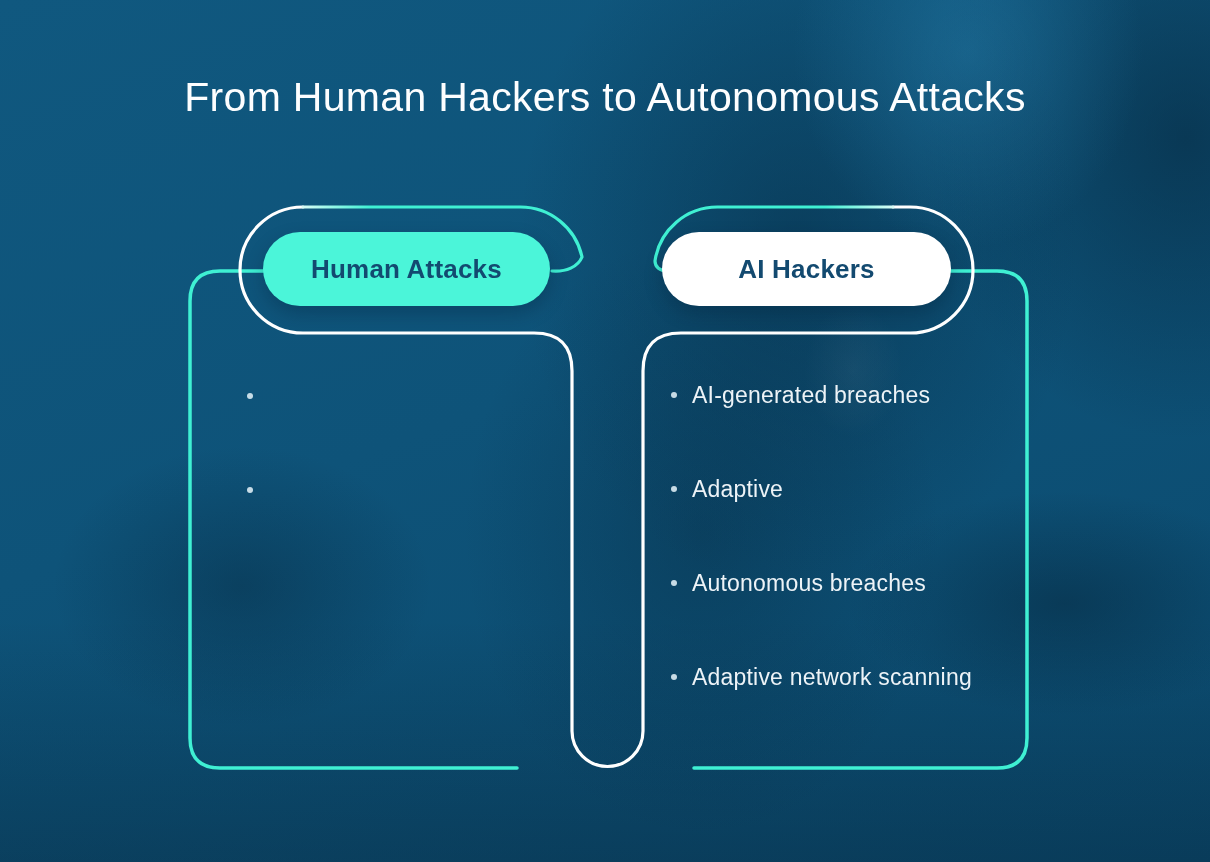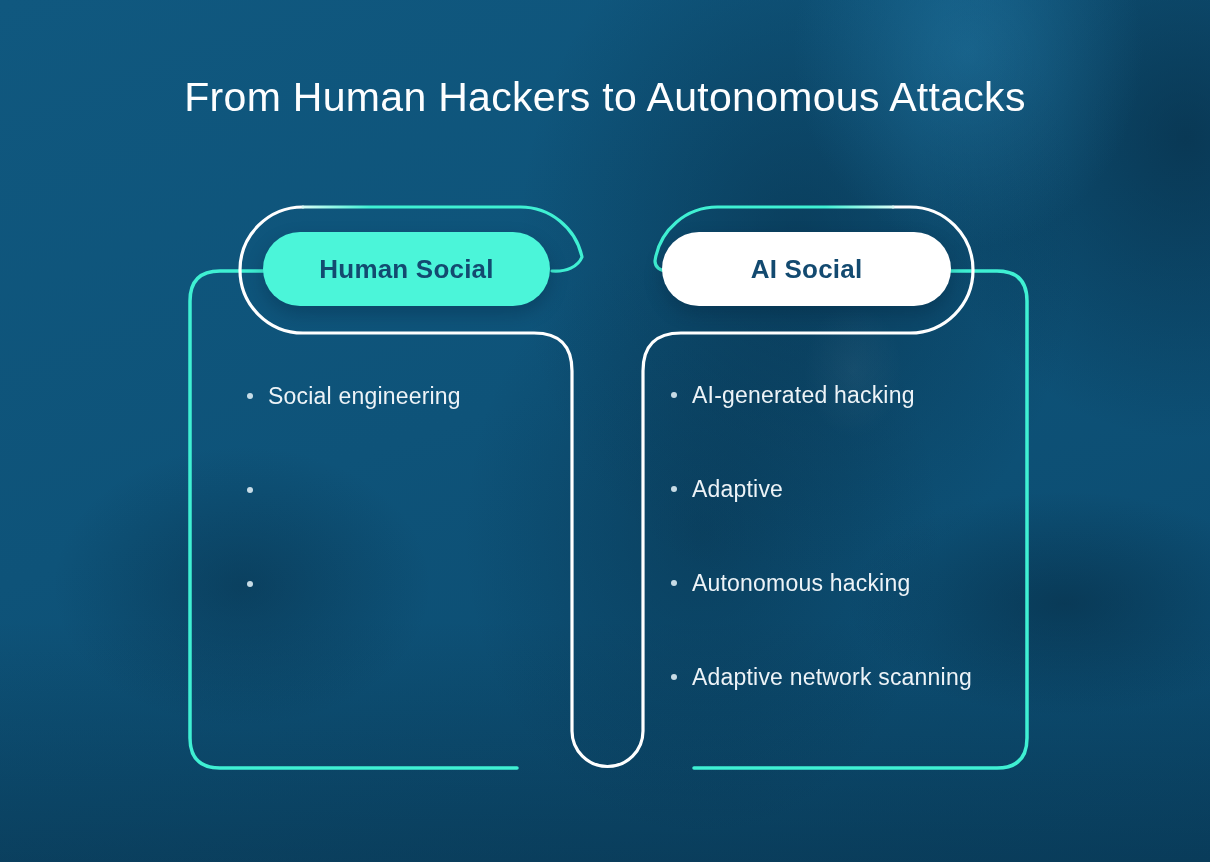--- a/index.html
+++ b/index.html
@@ -73,52 +73,48 @@
     <path d="M 668 271 H 997 Q 1027 271 1027 301 V 738 Q 1027 768 997 768 H 694" fill="none" stroke="#3FF0D3" stroke-width="3.5" stroke-linecap="round"></path>
 
     <path d="M 303 207 A 63 63 0 0 0 240 270 A 63 63 0 0 0 303 333 L 534 333 Q 572 333 572 371 L 572 731 A 35.5 35.5 0 0 0 643 731 L 643 371 Q 643 333 681 333 L 910 333 A 63 63 0 0 0 973 270 A 63 63 0 0 0 910 207 L 893 207" fill="none" stroke="#FFFFFF" stroke-width="3.2" stroke-linecap="round"></path>
 
     <path d="M 552 271 C 566 272 578 267 582 257 A 63 63 0 0 0 520 207 L 303 207" fill="none" stroke="url(#g-left)" stroke-width="3.2" stroke-linecap="round"></path>
 
     <path d="M 893 207 L 718 207 A 63 63 0 0 0 655 261 C 655 267 660 271 667 271" fill="none" stroke="url(#g-right)" stroke-width="3.2" stroke-linecap="round"></path>
   </svg>
 
   <div class="pill pill-left">
-    <span>Human Social</span>
+    <span>Human Attacks</span>
   </div>
 
   <div class="pill pill-right">
-    <span>AI Social</span>
+    <span>AI Hackers</span>
   </div>
 
   <ul class="list list-left">
-    <li>
-      <span class="dot"></span>
-      <span>Social engineering</span>
-    </li>
     <li>
       <span class="dot"></span>
     </li>
     <li>
       <span class="dot"></span>
     </li>
   </ul>
 
   <ul class="list list-right">
     <li>
       <span class="dot"></span>
-      <span>AI-generated hacking</span>
+      <span>AI-generated breaches</span>
     </li>
     <li>
       <span class="dot"></span>
       <span>Adaptive</span>
     </li>
     <li>
       <span class="dot"></span>
-      <span>Autonomous hacking</span>
+      <span>Autonomous breaches</span>
     </li>
     <li>
       <span class="dot"></span>
       <span>Adaptive network scanning</span>
     </li>
   </ul>
 
 </div>
 
 </body></html>

